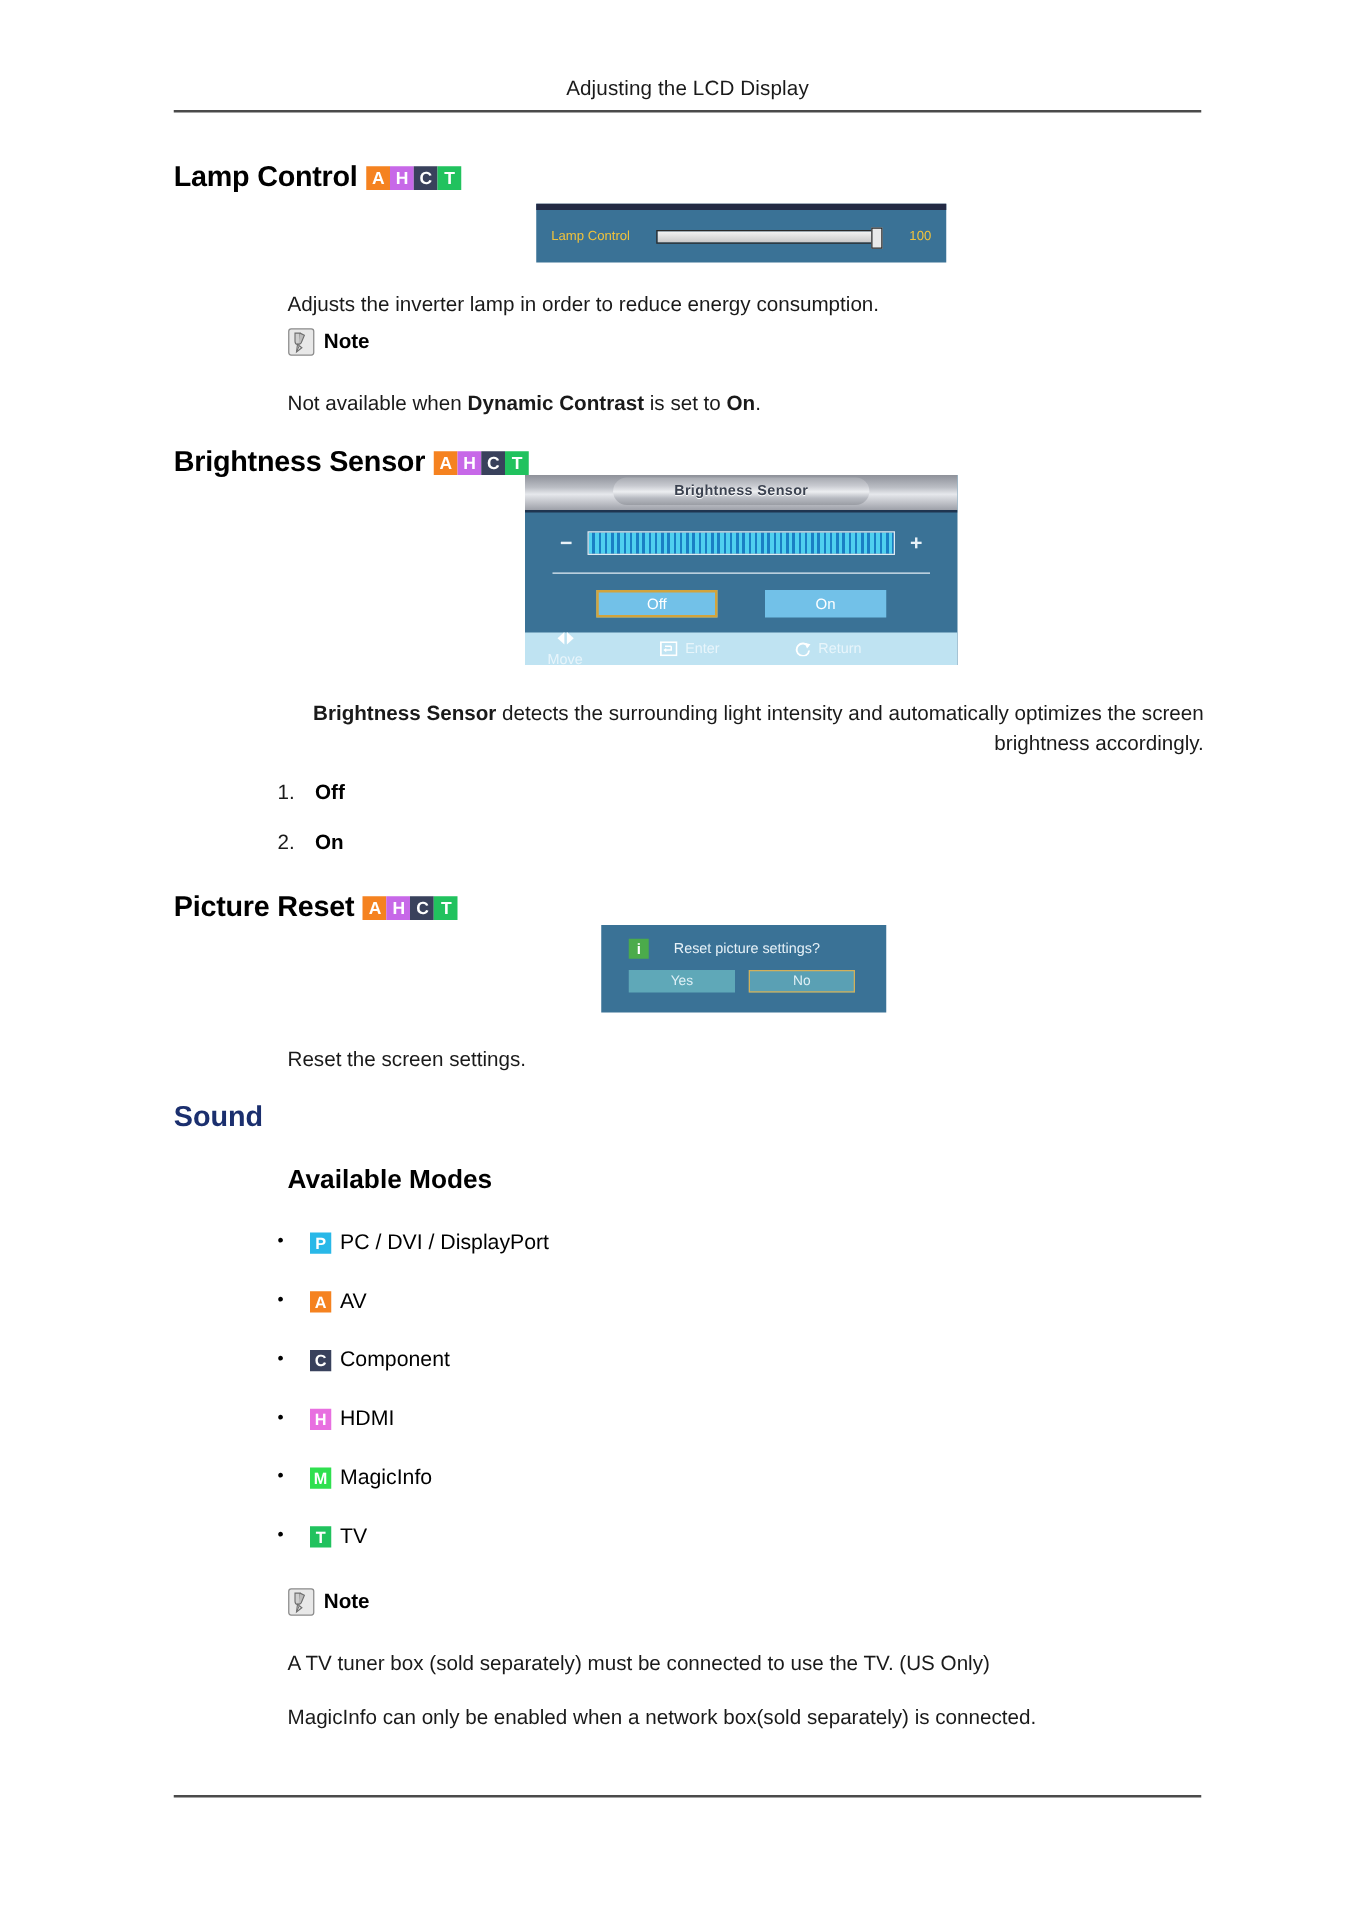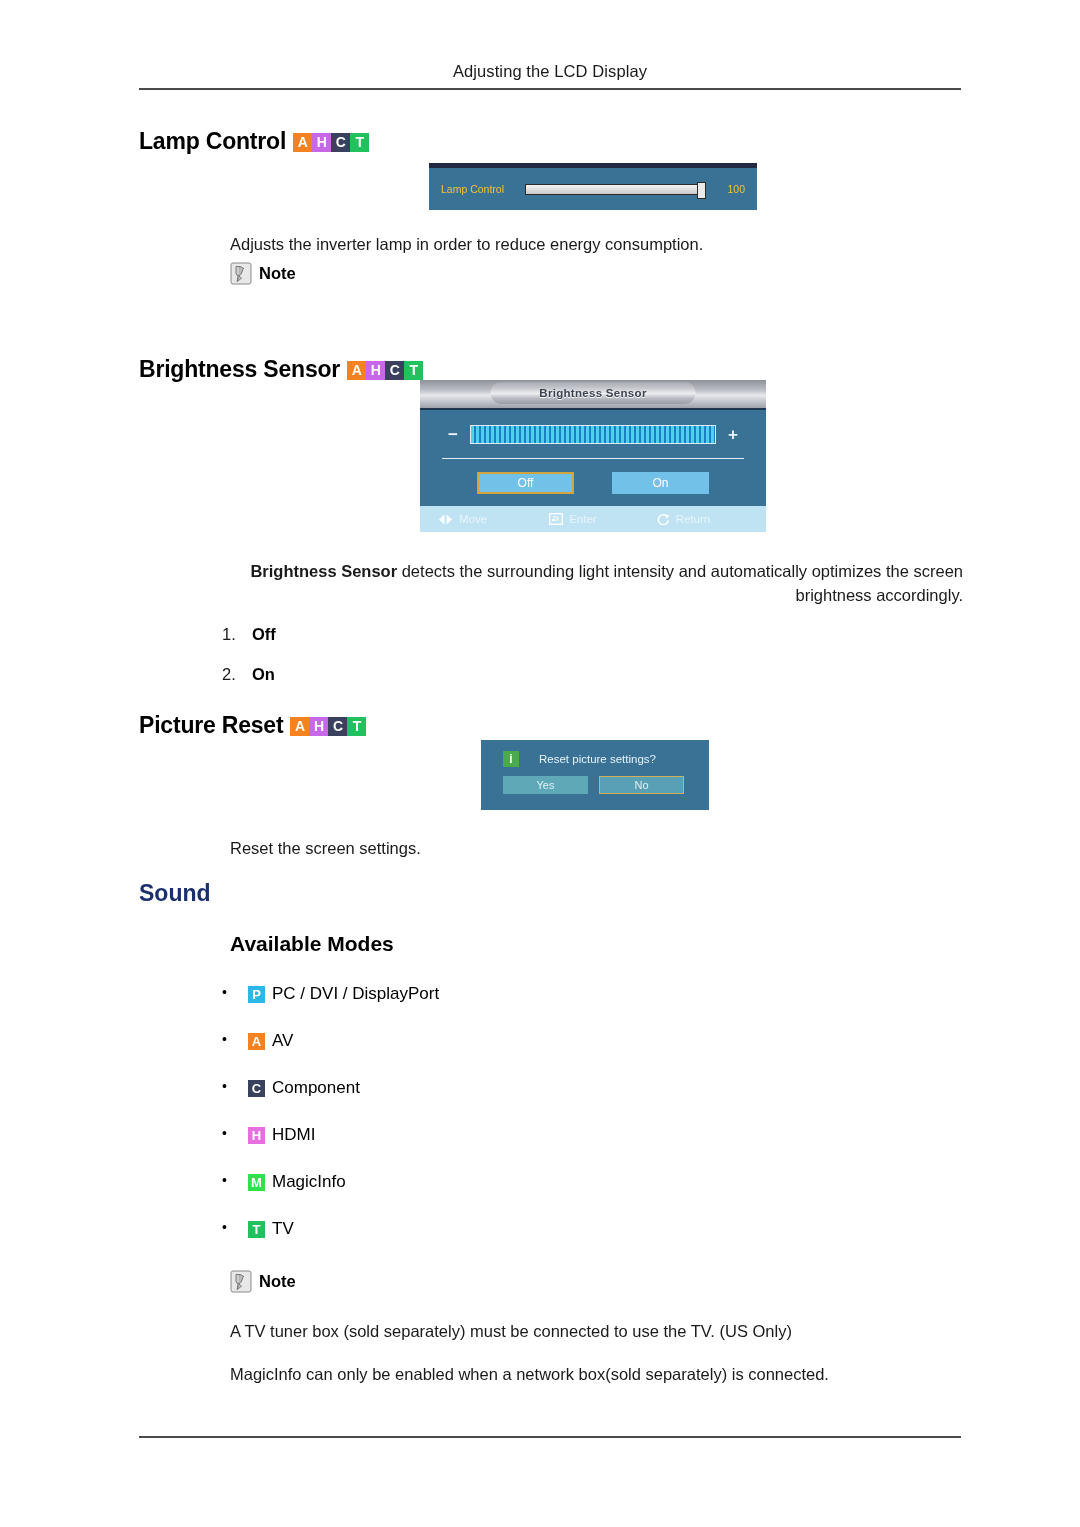--- a/index.html
+++ b/index.html
@@ -332,21 +332,21 @@
     display: flex;
     align-items: center;
     color: #e8f5fb;
     font-size: 11.5px;
   }
   .osd-bs-bottombar .bi {
     display: flex;
     align-items: center;
     gap: 6px;
   }
-  .bi.move { margin-left: 18px; }
+  .bi.move { margin-left: 18px; flex-direction: column; }
   .bi.enter { margin-left: 62px; }
   .bi.ret { margin-left: 60px; }
 
   
   .osd-pr {
     position: absolute;
     left: 470px;
     top: 740px;
     width: 228px;
     height: 70px;
@@ -432,20 +432,23 @@
     <svg class="note-icon" viewBox="0 0 22 23">
       <rect x="1" y="1" width="20" height="21" rx="2" fill="#e8e8e8" stroke="#8a8a8a" stroke-width="1"></rect>
       <path d="M6 4.5 L10 4.5 L10 11 Q10 13.5 8 13.5 Q6 13.5 6 11 Z" fill="#cfcfcf" stroke="#6e6e6e" stroke-width="0.9"></path>
       <path d="M10 4.5 L13.5 6.2 L11 12.2 Q10.3 13.6 8.8 13.3" fill="#bcbcbc" stroke="#6e6e6e" stroke-width="0.9"></path>
       <path d="M8 13.5 L7.2 19.5 L11.5 16.2 Z" fill="#dcdcdc" stroke="#6e6e6e" stroke-width="0.9"></path>
       <line x1="7.2" y1="19.5" x2="9.3" y2="14.8" stroke="#6e6e6e" stroke-width="0.8"></line>
     </svg>
     <span class="note-label">Note</span>
   </div>
 
+  <div class="para" style="left:219px; top:312px; width:720px;">
+    <span>Not available when </span><b>Dynamic Contrast</b><span> is set to </span><b>On</b><span>.</span>
+  </div>
 
   <div class="h-sec" style="left:128px; top:356px;">
     <span>Brightness Sensor</span><span class="badge-row">
         <span class="badge" style="background:#f58220">A</span>
         <span class="badge" style="background:#c768e8">H</span>
         <span class="badge" style="background:#39415c">C</span>
         <span class="badge" style="background:#21c25e">T</span>
       </span>
   </div>
 

